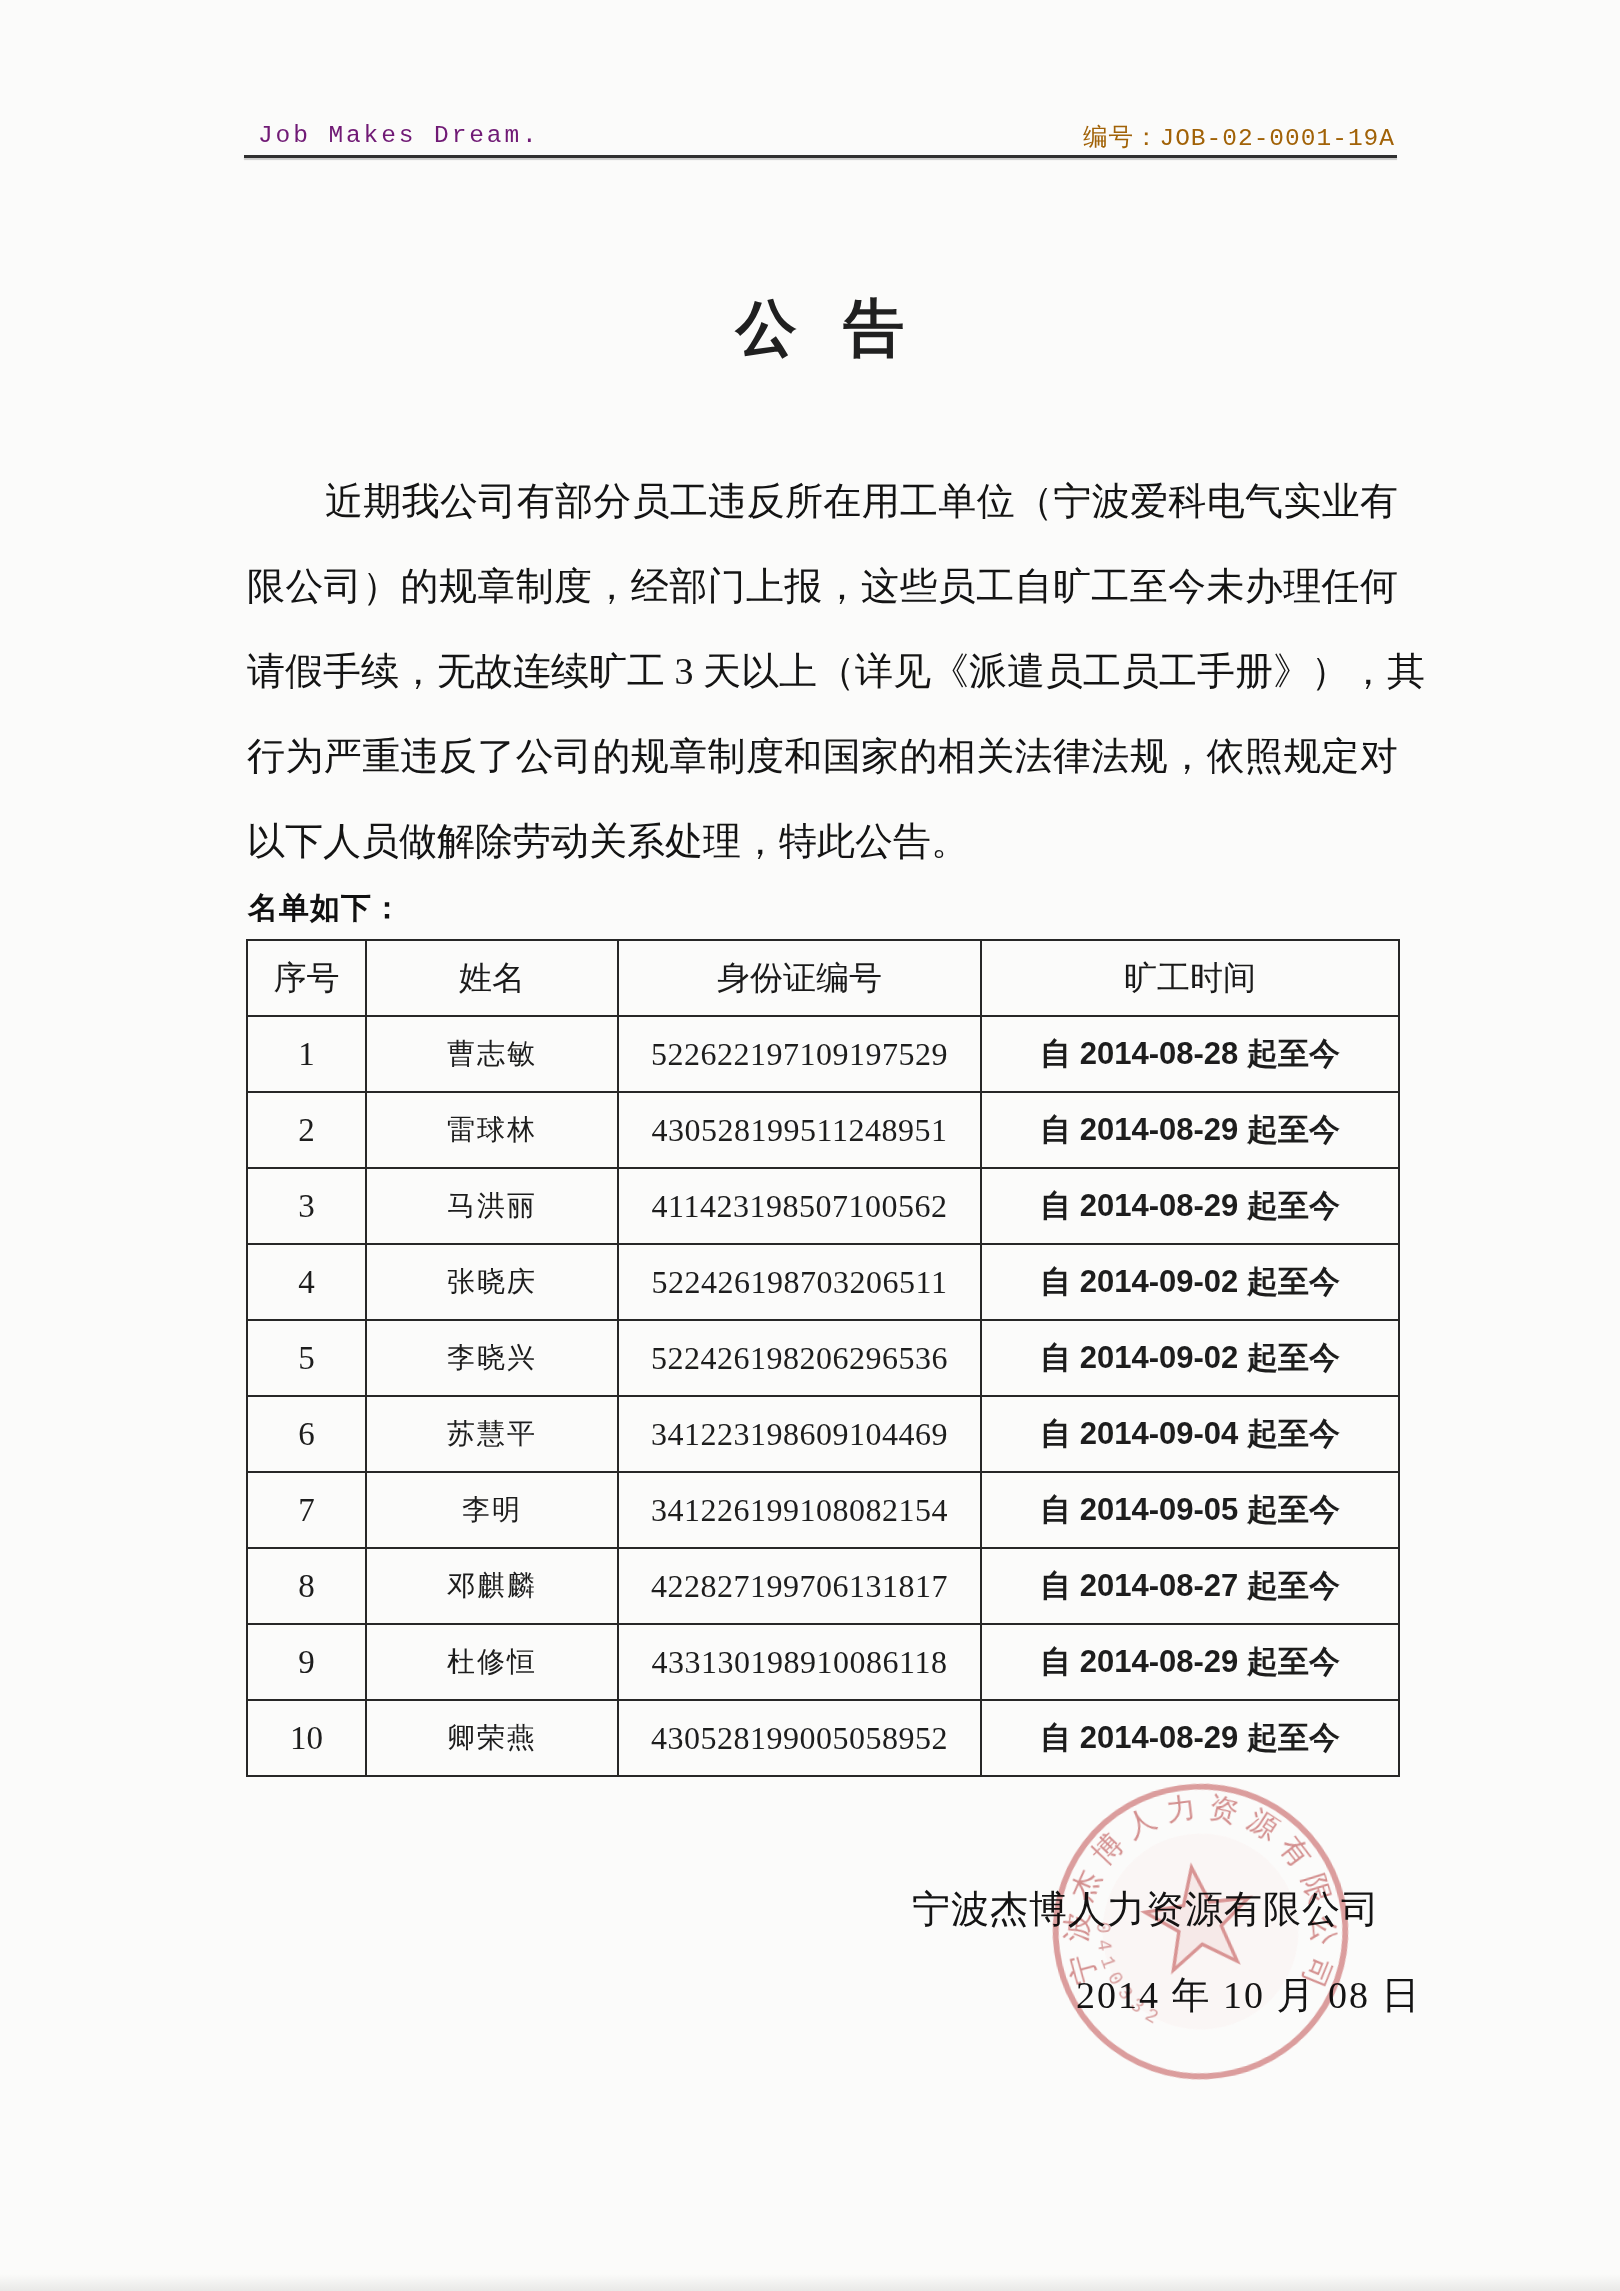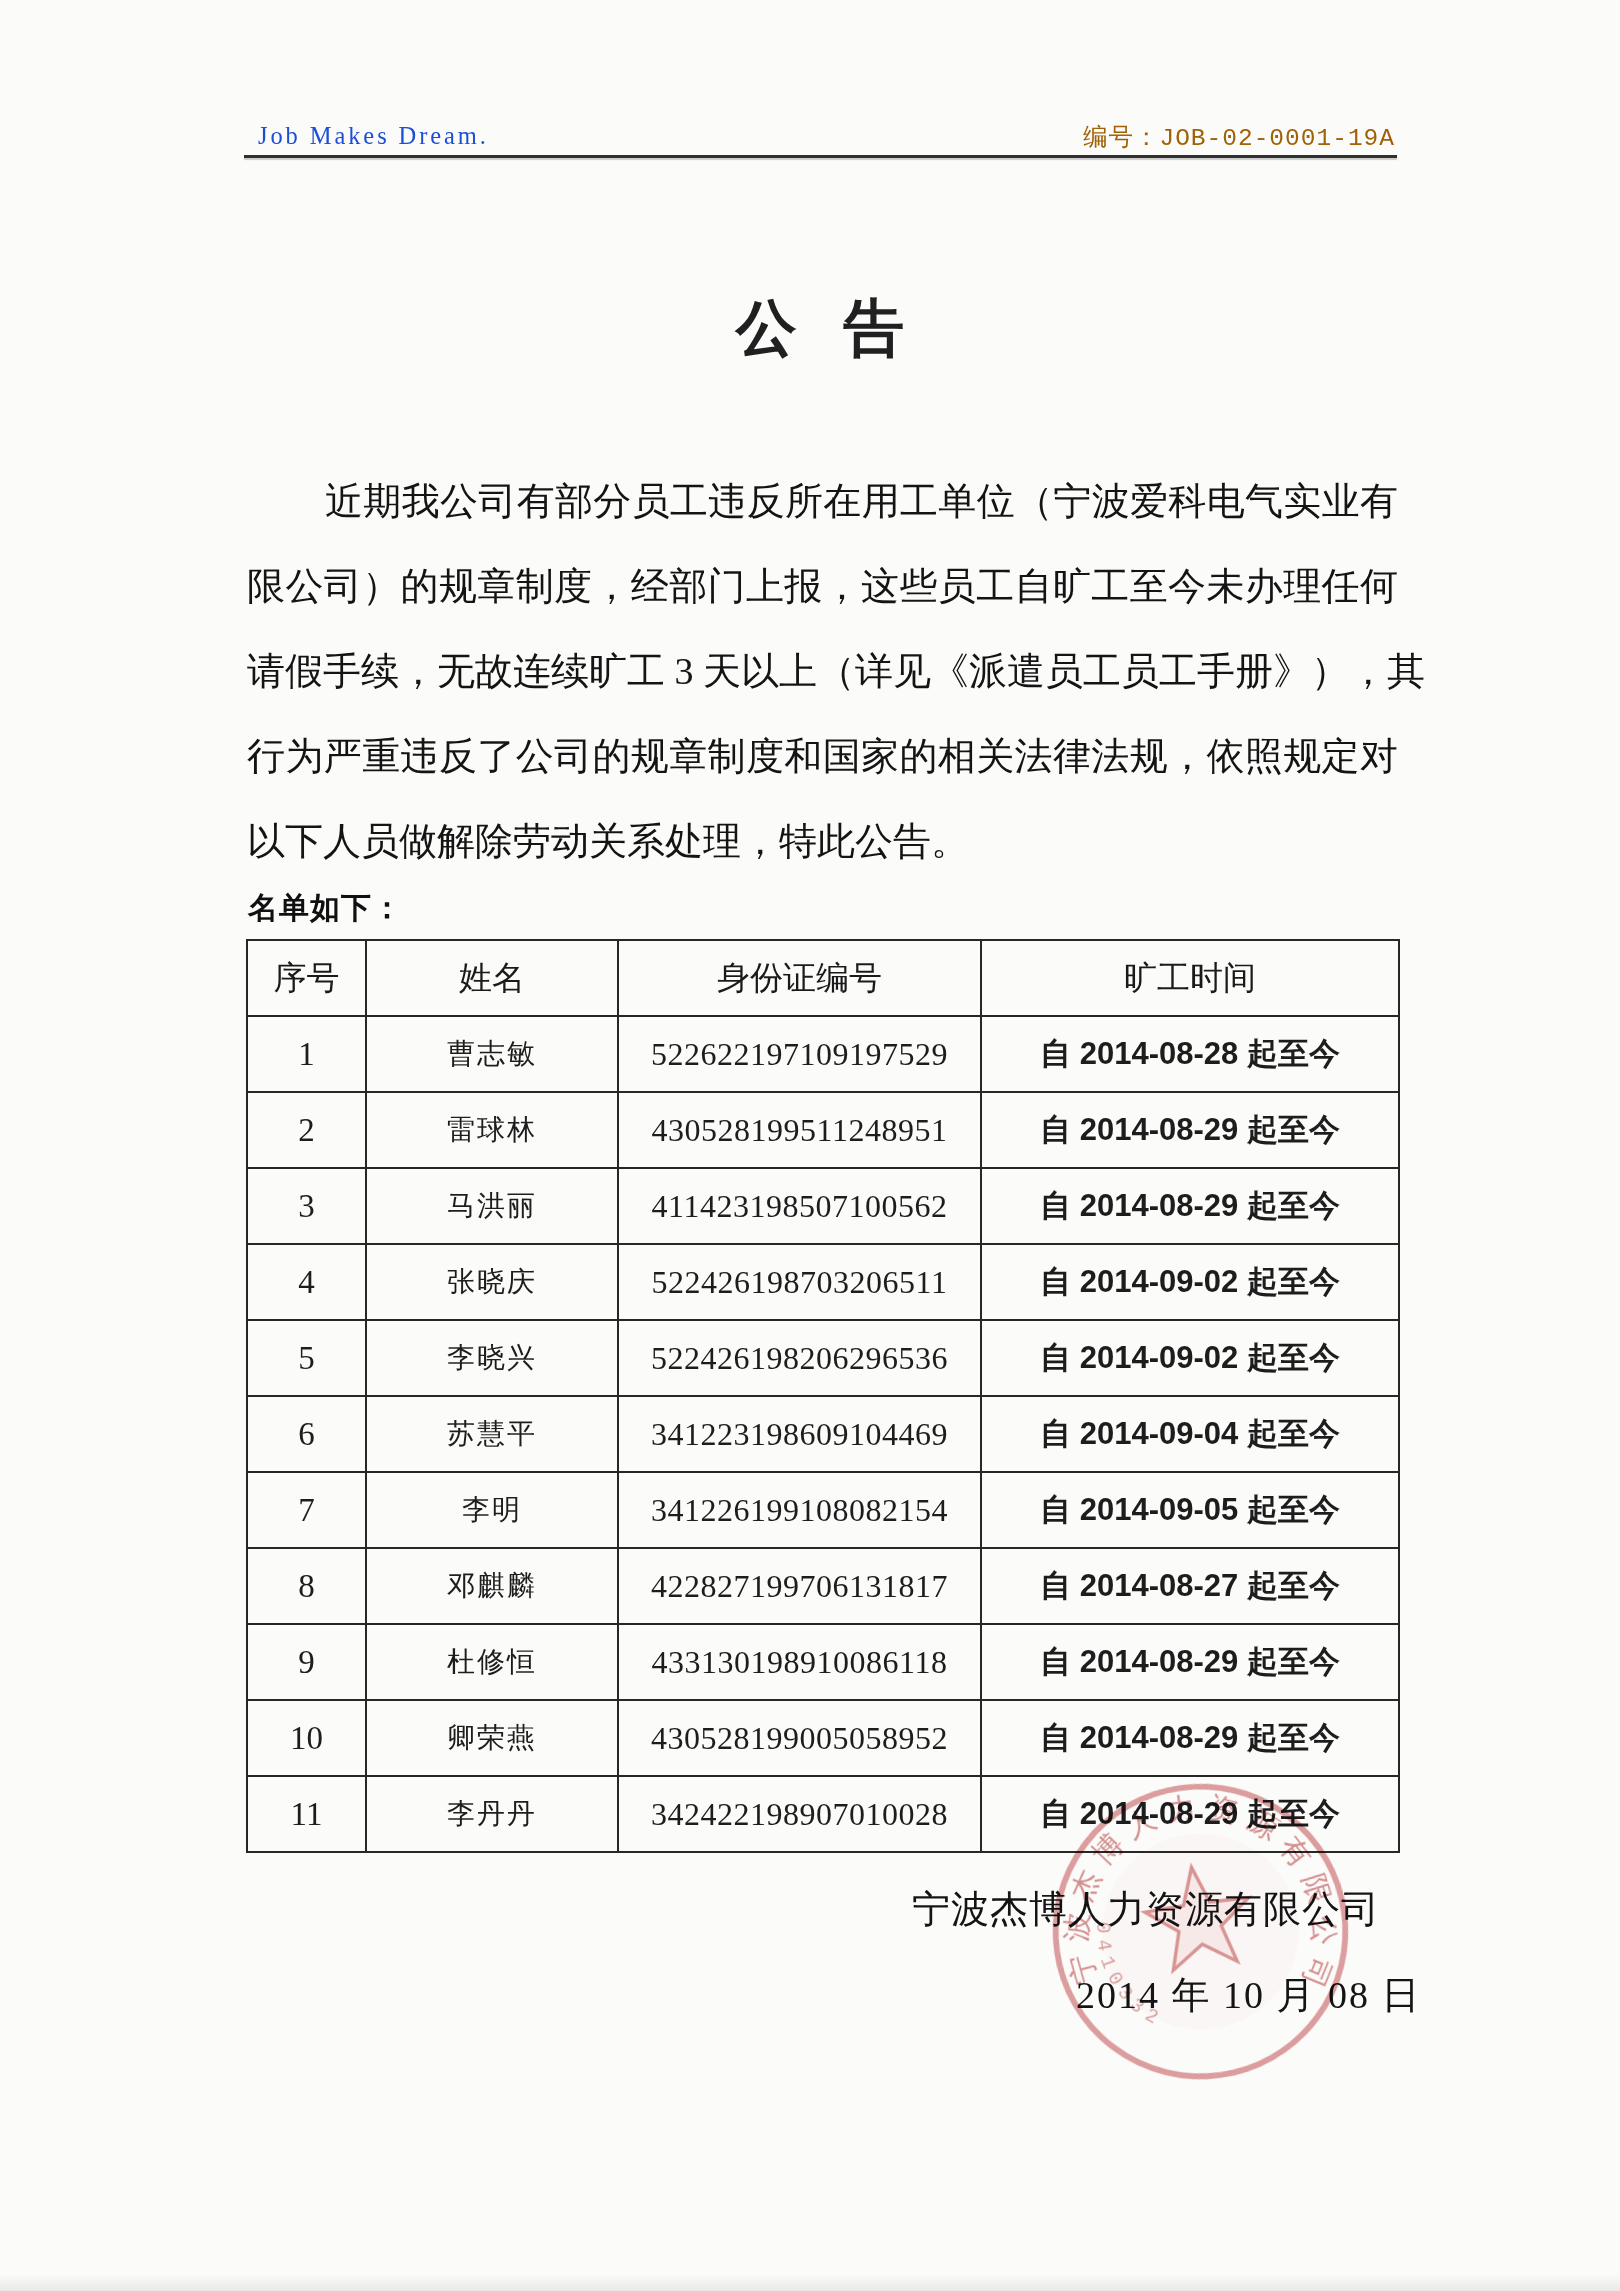--- a/index.html
+++ b/index.html
@@ -6,22 +6,22 @@
   body{
     width:1620px;height:2292px;position:relative;overflow:hidden;
     background:#fbfbfa;
     font-family:"Liberation Serif","DejaVu Serif",serif;
     color:#1d1d1d;
   }
   .page{position:absolute;inset:0;}
   
   .hdr-left{
     position:absolute;left:258px;top:122px;
-    font-family:Liberation Serif, serif;
-    font-size:24.5px;letter-spacing:2.9px;color:#1d4ed8;
+    font-family:Liberation Mono, monospace;
+    font-size:24.5px;letter-spacing:2.9px;color:#701a75;
   }
   .hdr-right{
     position:absolute;right:225px;top:120px;
     font-family:"Liberation Mono","DejaVu Sans Mono",monospace;
     font-size:24.5px;letter-spacing:1px;color:#a16207;
   }
   .hdr-rule{
     position:absolute;left:244px;top:155px;width:1153px;height:2.9px;
     background:#303030;box-shadow:0 2px 1px rgba(60,60,60,.25);
   }
@@ -166,26 +166,20 @@
     <tr>
       <td class="no">9</td>
       <td class="name">杜修恒</td>
       <td class="idnum">433130198910086118</td>
       <td class="period">自 2014-08-29 起至今</td>
     </tr>
     <tr>
       <td class="no">10</td>
       <td class="name">卿荣燕</td>
       <td class="idnum">430528199005058952</td>
-      <td class="period">自 2014-08-29 起至今</td>
-    </tr>
-    <tr>
-      <td class="no">11</td>
-      <td class="name">李丹丹</td>
-      <td class="idnum">342422198907010028</td>
       <td class="period">自 2014-08-29 起至今</td>
     </tr>
   </tbody>
     </table>
 
   <div class="footer-company">宁波杰博人力资源有限公司</div>
   <div class="footer-date">2014 年 10 月 08 日</div>
 
   <svg class="stamp" viewBox="-164 -164 328 328" xmlns="http://www.w3.org/2000/svg">
     <circle cx="0" cy="0" r="148" fill="none" stroke="#cf6f6f" stroke-width="6" opacity="0.72"></circle>

